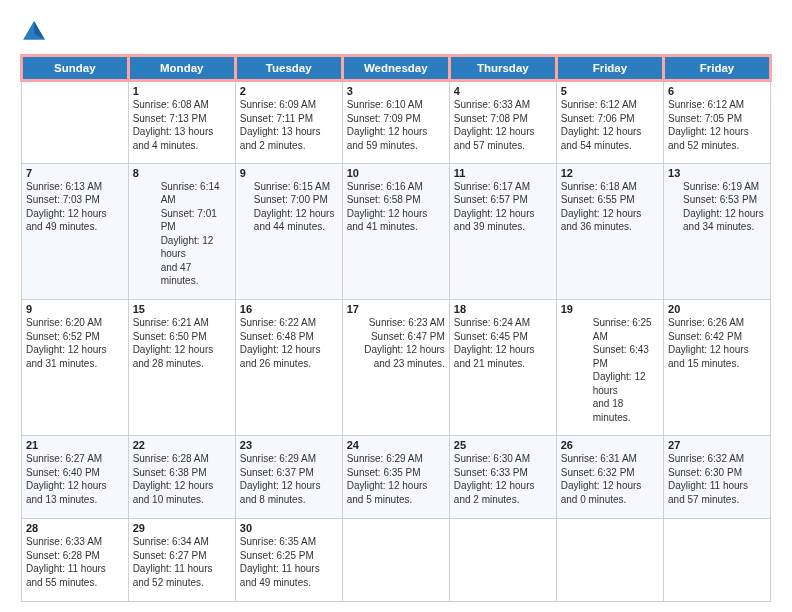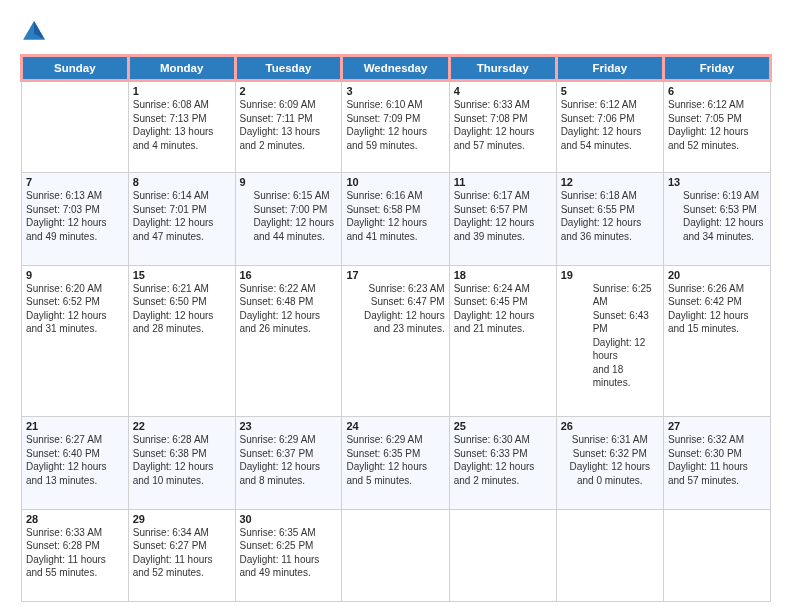--- a/index.html
+++ b/index.html
@@ -183,21 +183,21 @@
         <tr class="row-alt">
           <td>
             <span class="day-num">7</span>
             <div class="day-info" style="white-space: pre-line;">Sunrise: 6:13 AM
 Sunset: 7:03 PM
 Daylight: 12 hours
 and 49 minutes.</div>
           </td>
           <td>
             <span class="day-num">8</span>
-            <div class="day-info" style="white-space: pre-line;">Sunrise: 6:14 AM
+            <div class="day-info" style="white-space: pre-line; margin-left: 28px;">Sunrise: 6:14 AM
 Sunset: 7:01 PM
 Daylight: 12 hours
 and 47 minutes.</div>
           </td>
           <td>
             <span class="day-num">9</span>
             <div class="day-info" style="white-space: pre-line; margin-left: 14px;">Sunrise: 6:15 AM
 Sunset: 7:00 PM
 Daylight: 12 hours
 and 44 minutes.</div>
@@ -313,21 +313,21 @@
           </td>
           <td>
             <span class="day-num">25</span>
             <div class="day-info" style="white-space: pre-line;">Sunrise: 6:30 AM
 Sunset: 6:33 PM
 Daylight: 12 hours
 and 2 minutes.</div>
           </td>
           <td>
             <span class="day-num">26</span>
-            <div class="day-info" style="white-space: pre-line; text-align: center;">Sunrise: 6:31 AM
+            <div class="day-info" style="white-space: pre-line;">Sunrise: 6:31 AM
 Sunset: 6:32 PM
 Daylight: 12 hours
 and 0 minutes.</div>
           </td>
           <td>
             <span class="day-num">27</span>
             <div class="day-info" style="white-space: pre-line;">Sunrise: 6:32 AM
 Sunset: 6:30 PM
 Daylight: 11 hours
 and 57 minutes.</div>

